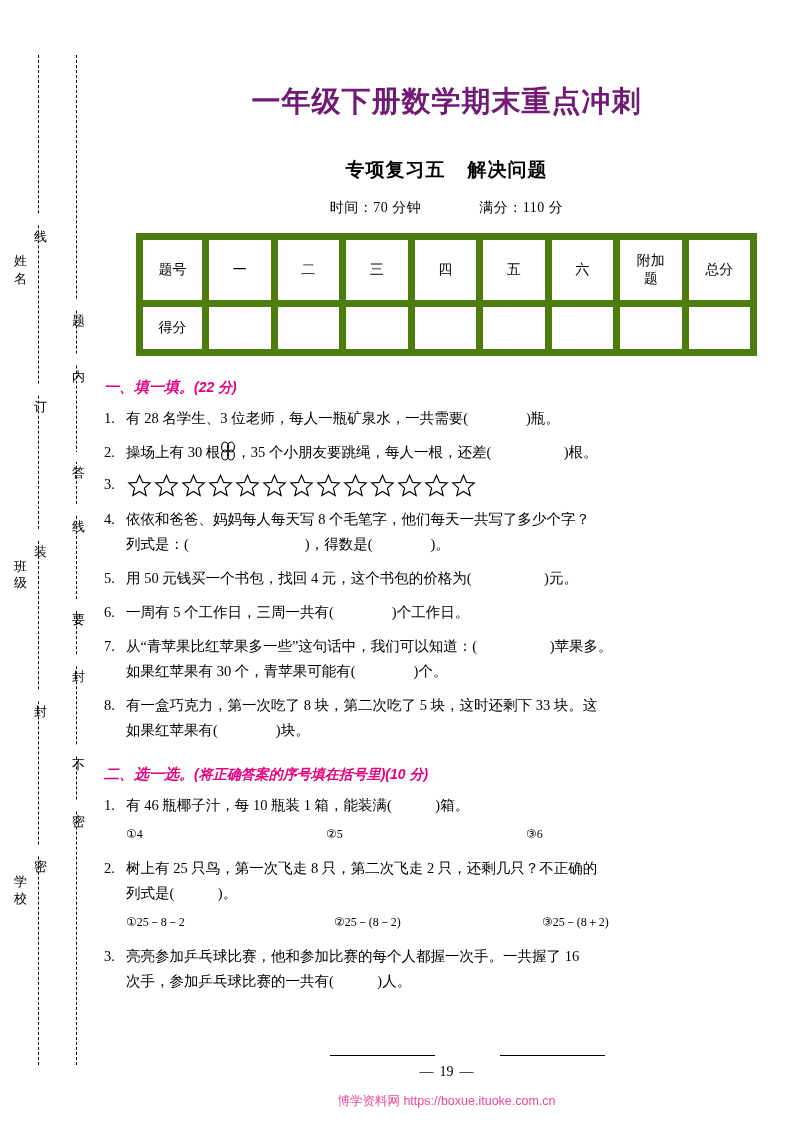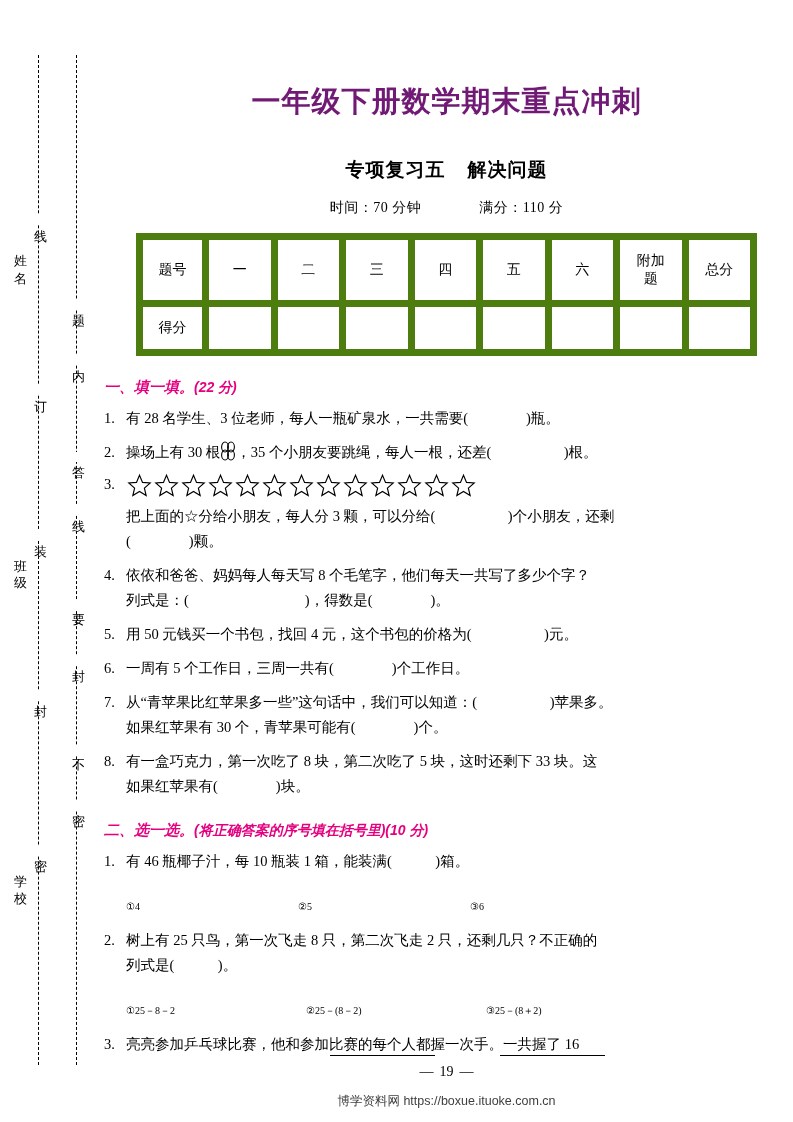--- a/index.html
+++ b/index.html
@@ -103,34 +103,34 @@
   .q .num { position:absolute; left:4px; top:0; }
   .q .ind { display:block; }
 
   .stars { padding-left:26px; margin-top:8px; position:relative; line-height: 1; }
   .stars .num { position:absolute; left:4px; top:4px; font-size:14.5px;}
   .star { display:inline-block; width:27px; height:25px; vertical-align:middle; }
   .star svg { display:block; }
 
   .rope { display:inline-block; width:16px; height:20px; vertical-align:-4px; }
 
-  .choices { padding-left: 26px; font-size:10px; line-height:25px; margin-top:20px; display:flex; }
+  .choices { padding-left: 26px; font-size:12px; line-height:25px; margin-top:4px; display:flex;gap:28px; }
   .choices span { display:inline-block; }
   .ch1 { width: 172px; }
   .ch2 { width: 180px; }
 
   .pagenum { position:absolute; left:0; right:0; bottom:42px; text-align:center; font-size:14px; }
   .pagenum .dash { display:inline-block; padding:0 6px; }
   .rule { position:absolute; bottom:66px; height:1px; background:#000; }
   .rule.l { left:230px; width:105px; }
   .rule.r { left:400px; width:105px; }
 
   .footer {
     position:absolute; left:0; right:0; bottom:12px;
-    text-align:center; font-size:12.5px; color:#404040;
+    text-align:center; font-size:12.5px; color:#ec4899;
     font-family:"Liberation Sans", sans-serif;
   }
 </style>
 </head>
 <body>
 
 <div class="left-rail">
   <div class="vline v1"></div>
   <div class="vline v2"></div>
 
@@ -240,24 +240,20 @@
             <path d="M12 2.2 14.9 9.0 22.3 9.6 16.7 14.5 18.4 21.7 12 17.8 5.6 21.7 7.3 14.5 1.7 9.6 9.1 9.0Z" fill="none" stroke="#000" stroke-width="1.1"></path>
           </svg></span><span class="star"><svg width="27" height="25" viewBox="0 0 24 24">
             <path d="M12 2.2 14.9 9.0 22.3 9.6 16.7 14.5 18.4 21.7 12 17.8 5.6 21.7 7.3 14.5 1.7 9.6 9.1 9.0Z" fill="none" stroke="#000" stroke-width="1.1"></path>
           </svg></span><span class="star"><svg width="27" height="25" viewBox="0 0 24 24">
             <path d="M12 2.2 14.9 9.0 22.3 9.6 16.7 14.5 18.4 21.7 12 17.8 5.6 21.7 7.3 14.5 1.7 9.6 9.1 9.0Z" fill="none" stroke="#000" stroke-width="1.1"></path>
           </svg></span><span class="star"><svg width="27" height="25" viewBox="0 0 24 24">
             <path d="M12 2.2 14.9 9.0 22.3 9.6 16.7 14.5 18.4 21.7 12 17.8 5.6 21.7 7.3 14.5 1.7 9.6 9.1 9.0Z" fill="none" stroke="#000" stroke-width="1.1"></path>
           </svg></span>
     </span>
   </div>
-  <div class="q" style="margin-top:6px;">
-    <span class="ind">把上面的☆分给小朋友，每人分 3 颗，可以分给(　　　　　)个小朋友，还剩</span>
-    <span class="ind">(　　　　)颗。</span>
-  </div>
 
   <div class="q">
     <span class="num">4.</span>
     <span class="ind">依依和爸爸、妈妈每人每天写 8 个毛笔字，他们每天一共写了多少个字？</span>
     <span class="ind">列式是：(　　　　　　　　)，得数是(　　　　)。</span>
   </div>
 
   <div class="q">
     <span class="num">5.</span>
     <span class="ind">用 50 元钱买一个书包，找回 4 元，这个书包的价格为(　　　　　)元。</span>
@@ -301,20 +297,21 @@
   </div>
   <div class="choices">
     <span class="ch2">①25－8－2</span>
     <span class="ch2">②25－(8－2)</span>
     <span>③25－(8＋2)</span>
   </div>
 
   <div class="q">
     <span class="num">3.</span>
     <span class="ind">亮亮参加乒乓球比赛，他和参加比赛的每个人都握一次手。一共握了 16</span>
+    <span class="ind">次手，参加乒乓球比赛的一共有(　　　)人。</span>
   </div>
 
   <div class="rule l"></div>
   <div class="rule r"></div>
   <div class="pagenum">
     <span class="dash">—</span><span>19</span><span class="dash">—</span>
   </div>
   <div class="footer">博学资料网 https://boxue.ituoke.com.cn</div>
 </div>
 

